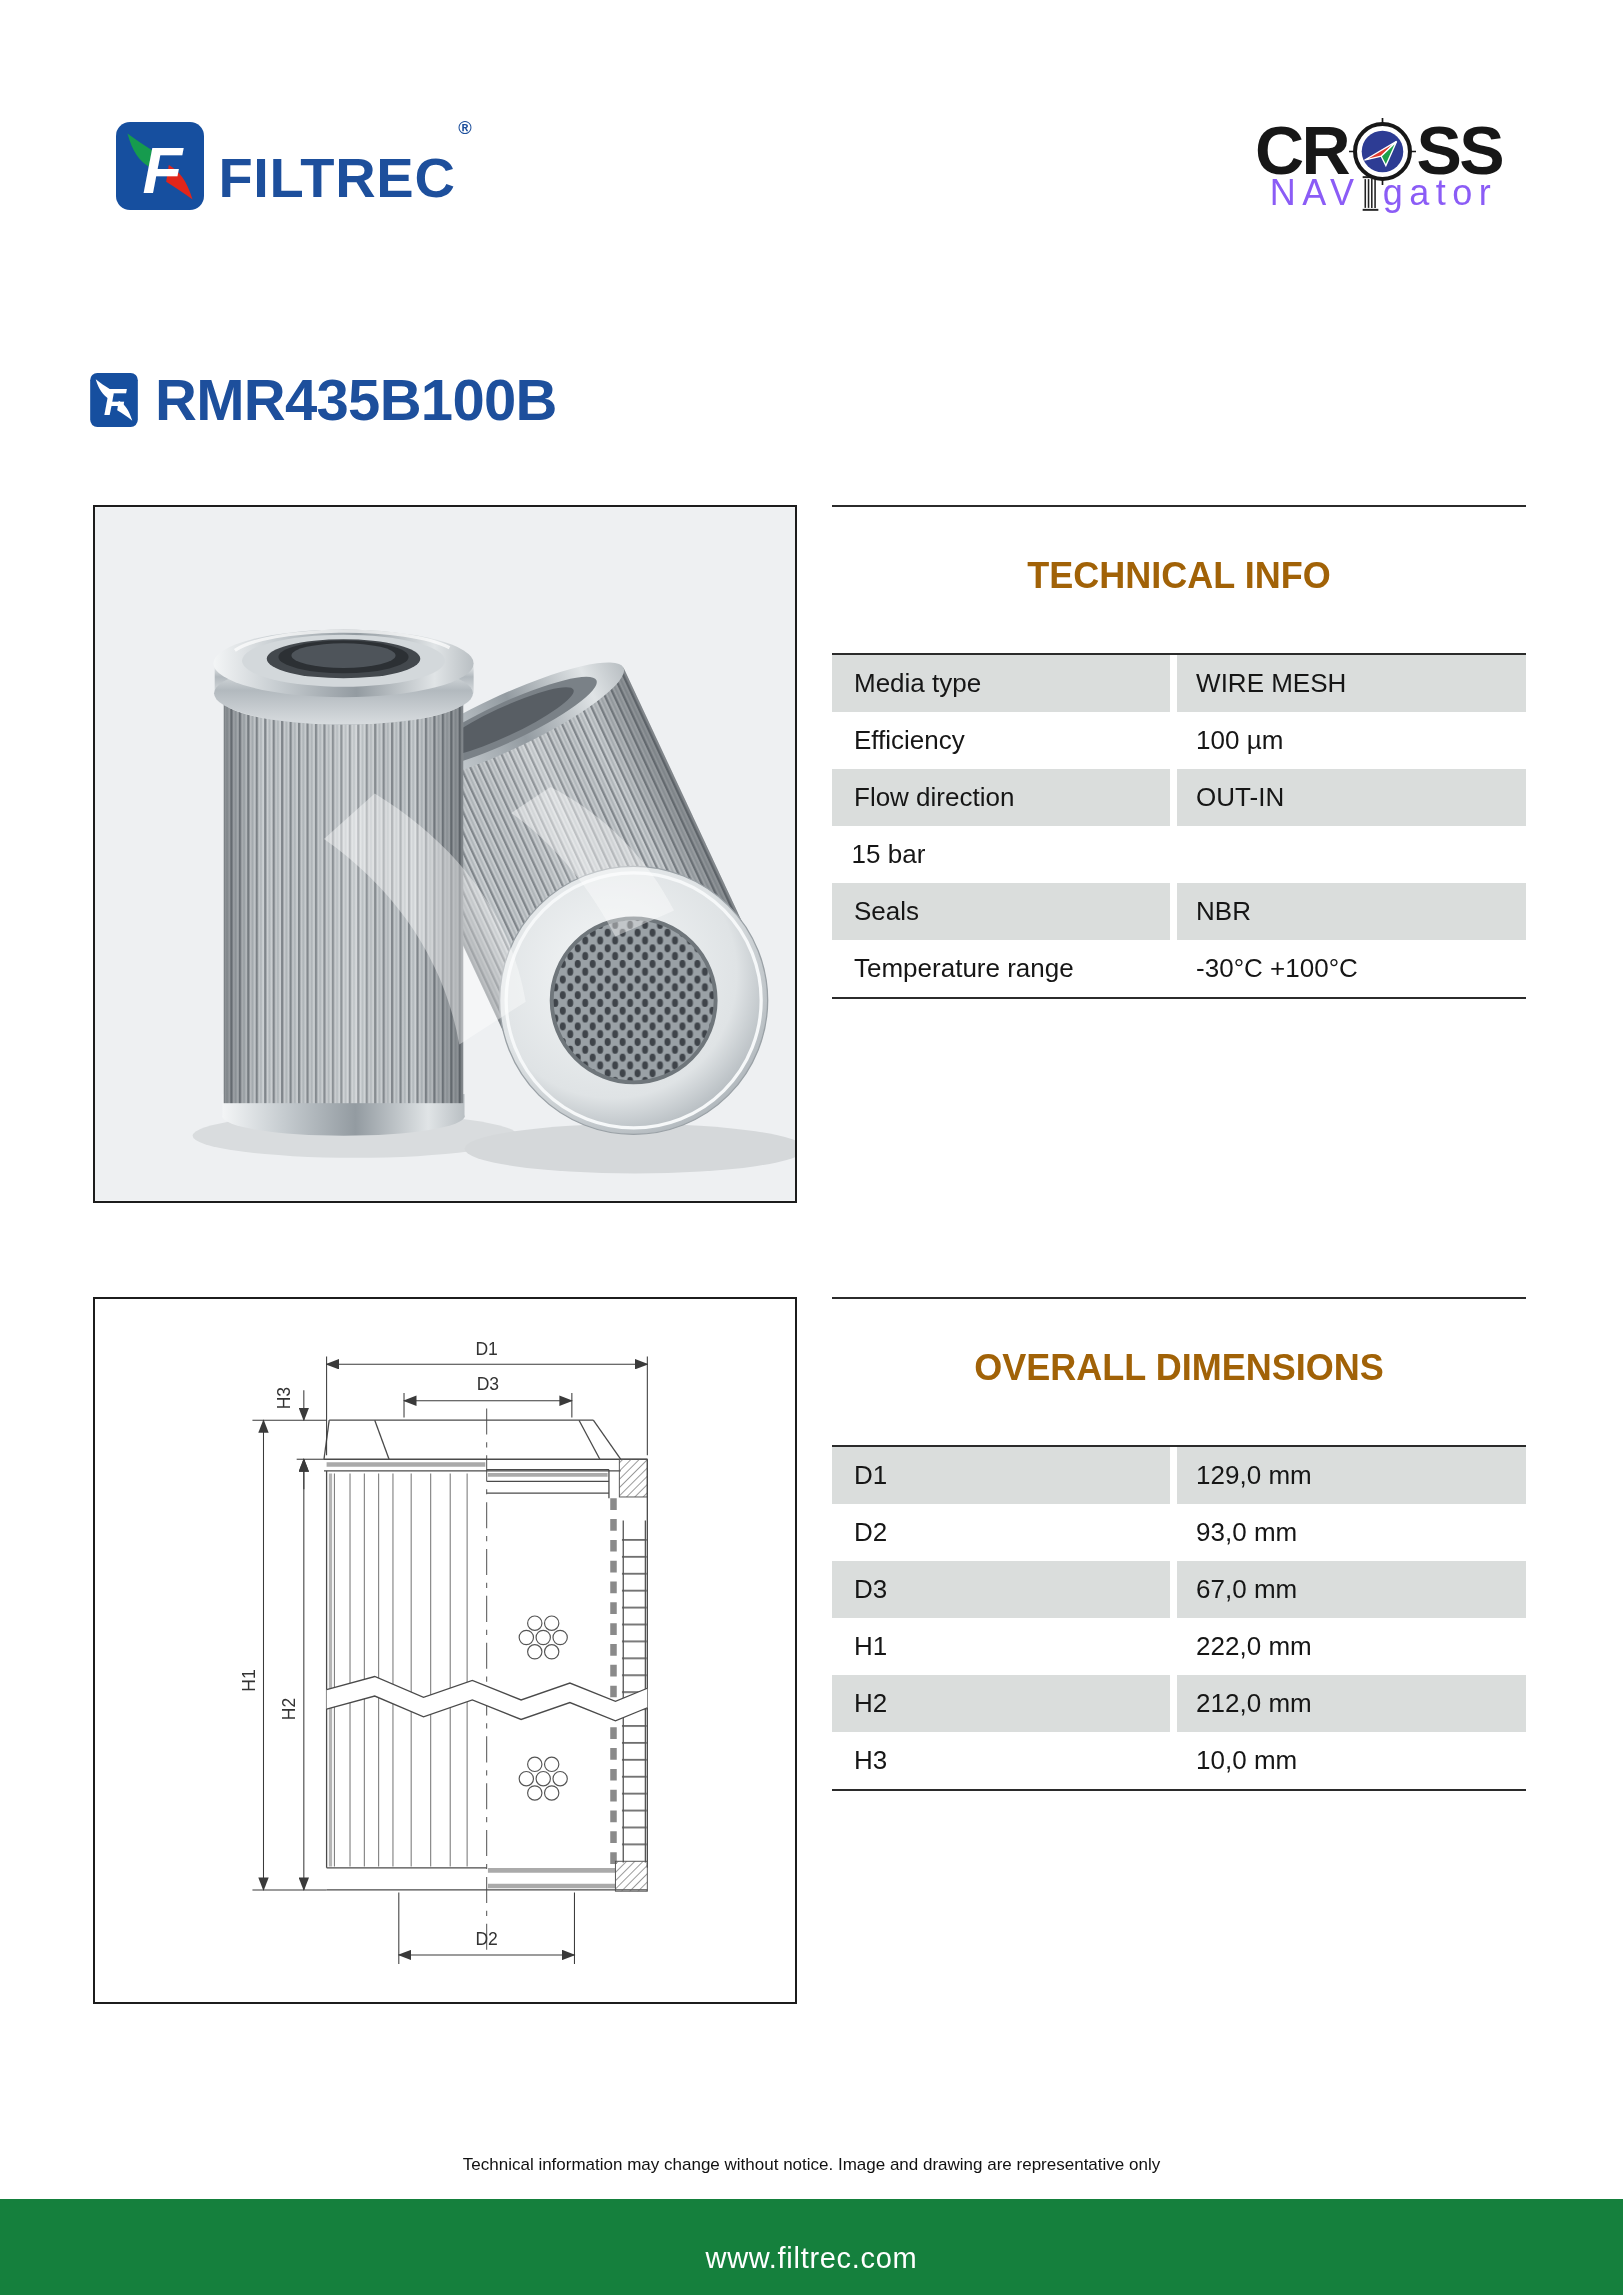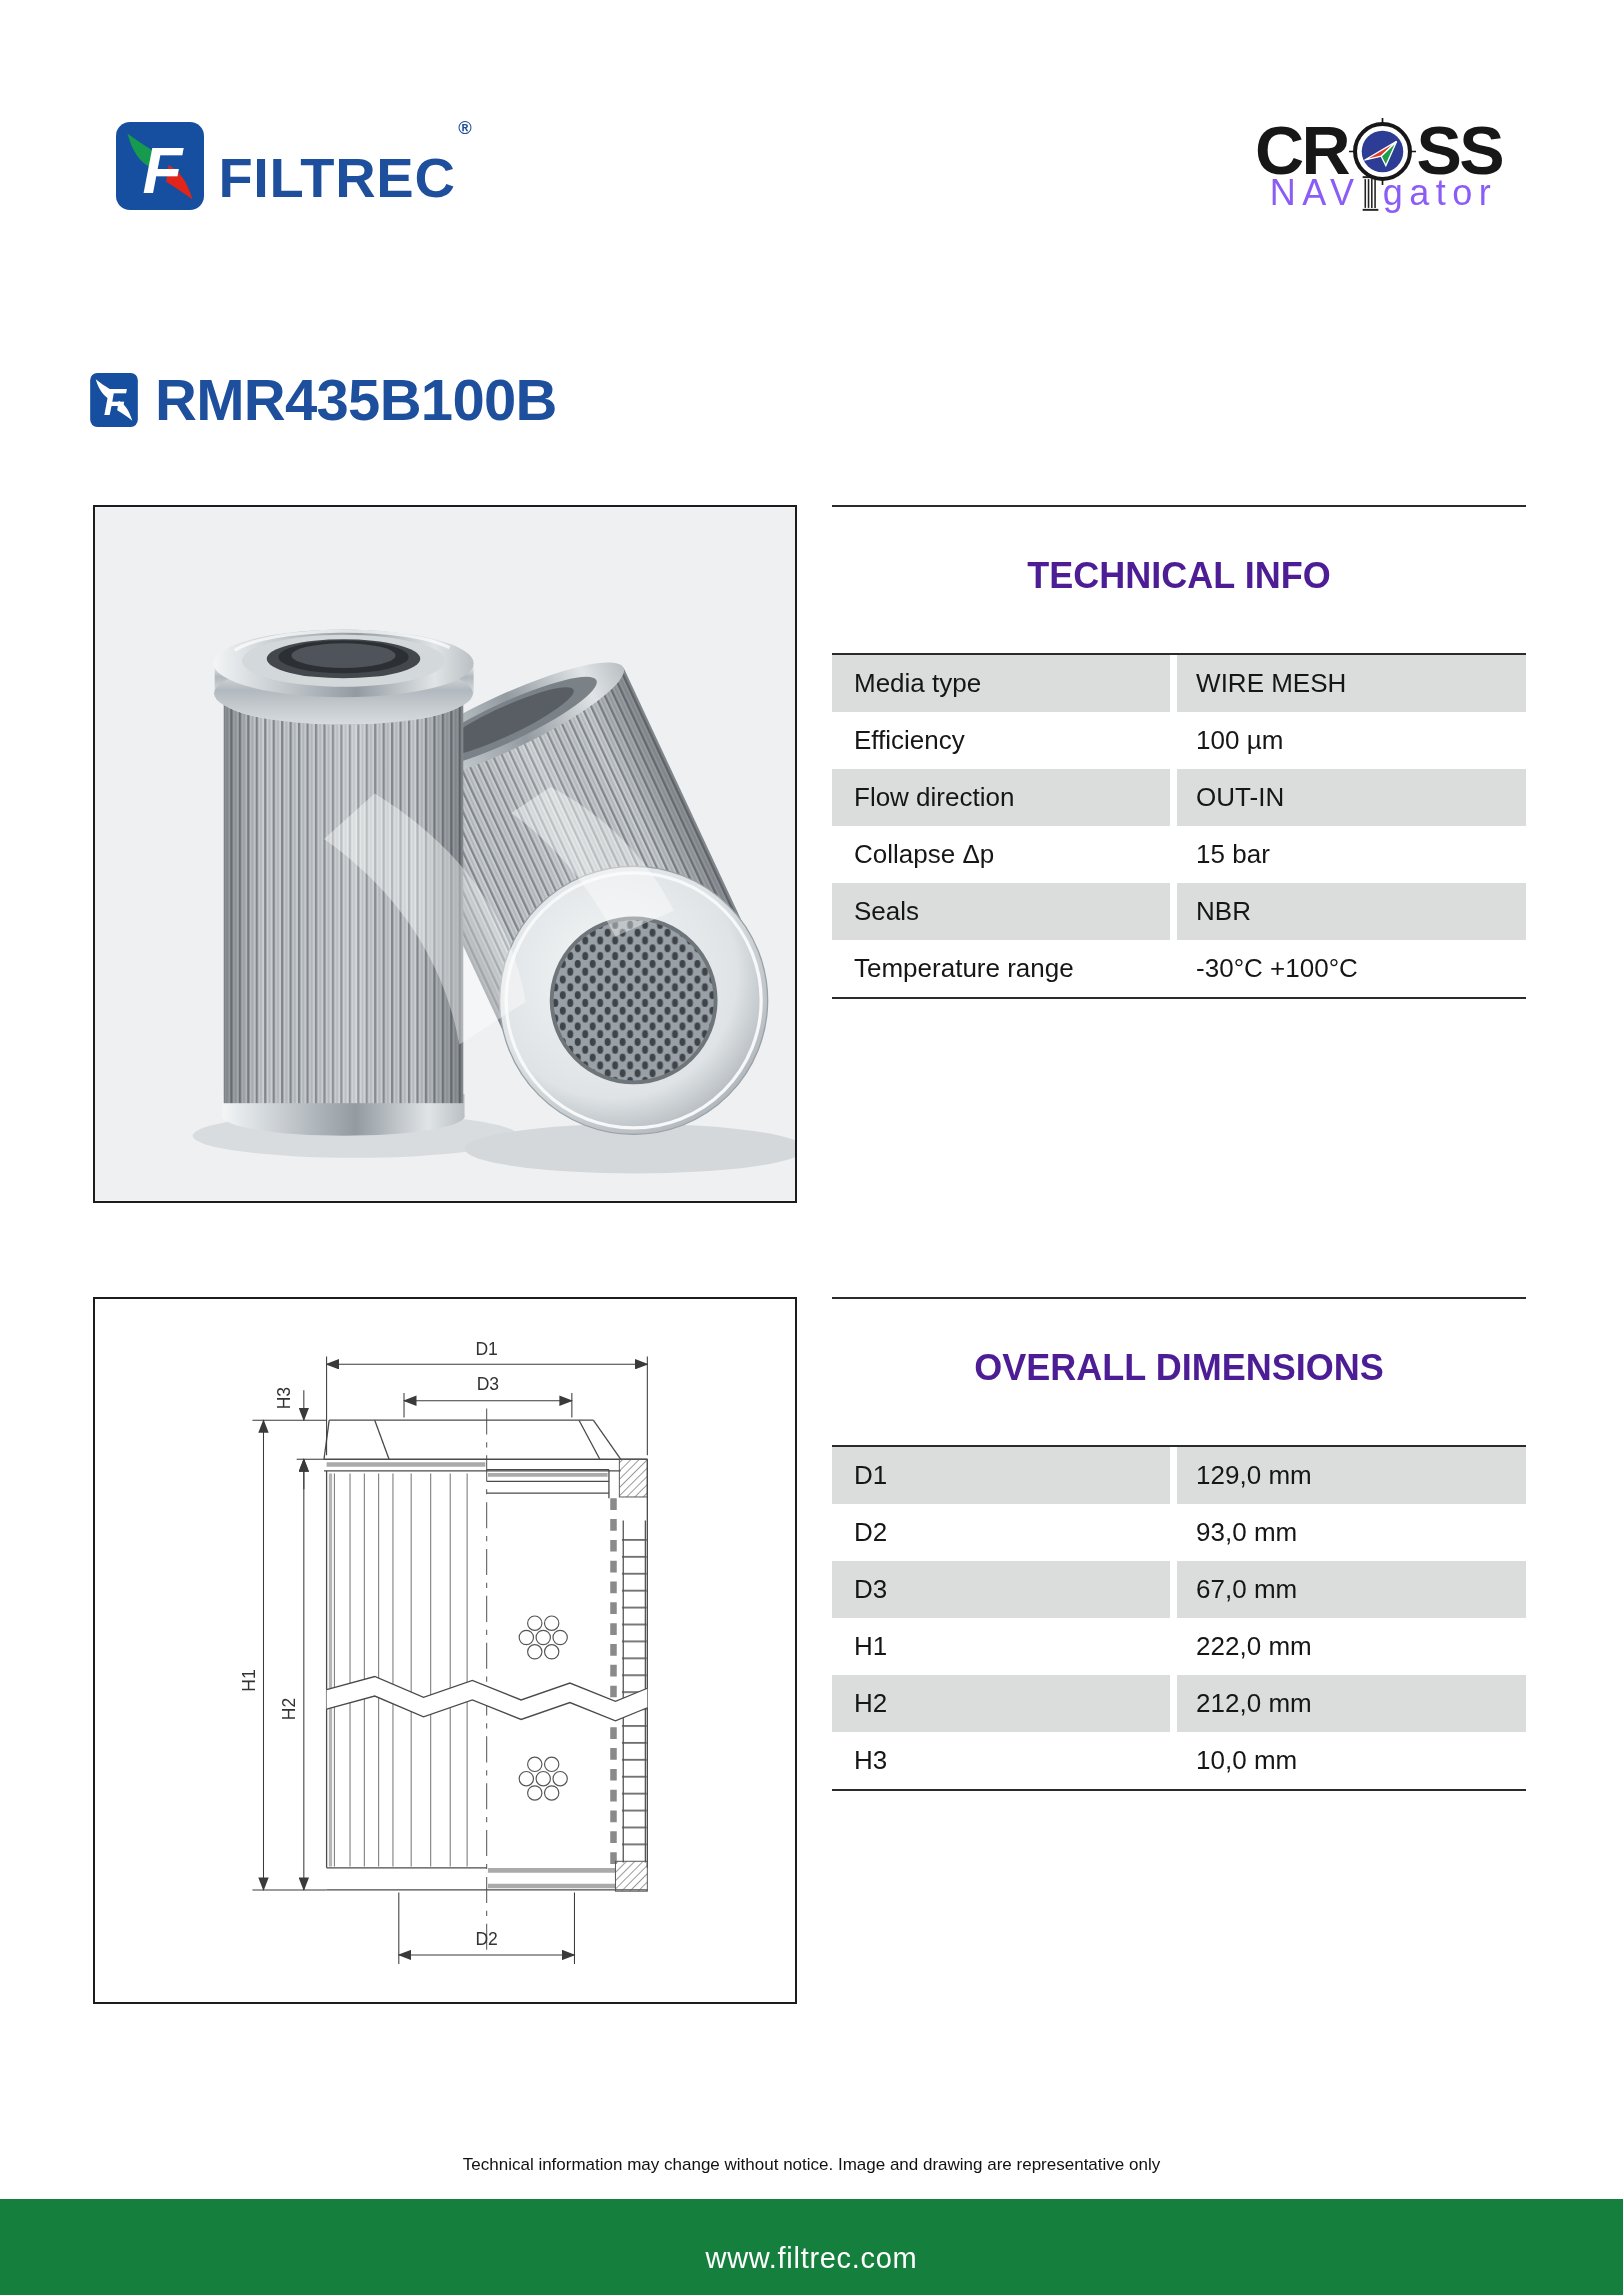--- a/index.html
+++ b/index.html
@@ -31,21 +31,21 @@
   .img-box{position:absolute;border:2px solid #1c1c1c;background:#fff;box-sizing:border-box;}
   .photo-box{left:93px;top:505px;width:704px;height:698px;}
   .drawing-box{left:93px;top:1297px;width:704px;height:707px;}
   .img-box svg{display:block;width:100%;height:100%;}
 
   
   .info-section{position:absolute;width:694px;border-top:2.6px solid #2b2b2b;}
   .tech-section{left:832px;top:505px;}
   .dims-section{left:832px;top:1297px;}
   .section-title{margin:48px 0 56px 0;text-align:center;font-size:36px;font-weight:700;
-                 color:#4c1d95;letter-spacing:0;}
+                 color:#a16207;letter-spacing:0;}
   .spec-table{border-top:2.6px solid #2b2b2b;border-bottom:2.6px solid #2b2b2b;}
   .spec-row{display:grid;grid-template-columns:338px 349px;column-gap:6.5px;height:57px;}
   .spec-row > div{display:flex;align-items:center;font-size:26px;color:#161616;}
   .spec-row:nth-child(odd) > div{background:#dadddc;}
   .spec-label{padding-left:22px;}
   .spec-value{padding-left:19.6px;}
 
   
   .disclaimer{position:absolute;left:0;top:2155px;width:100%;text-align:center;
               font-size:17px;color:#111;}
@@ -195,21 +195,20 @@
       </div>
       <div class="spec-row">
         <div class="spec-label">Efficiency</div>
         <div class="spec-value">100 µm</div>
       </div>
       <div class="spec-row">
         <div class="spec-label">Flow direction</div>
         <div class="spec-value">OUT-IN</div>
       </div>
       <div class="spec-row">
-        <div class="spec-label">Collapse Δp</div>
         <div class="spec-value">15 bar</div>
       </div>
       <div class="spec-row">
         <div class="spec-label">Seals</div>
         <div class="spec-value">NBR</div>
       </div>
       <div class="spec-row">
         <div class="spec-label">Temperature range</div>
         <div class="spec-value">-30°C +100°C</div>
       </div>

